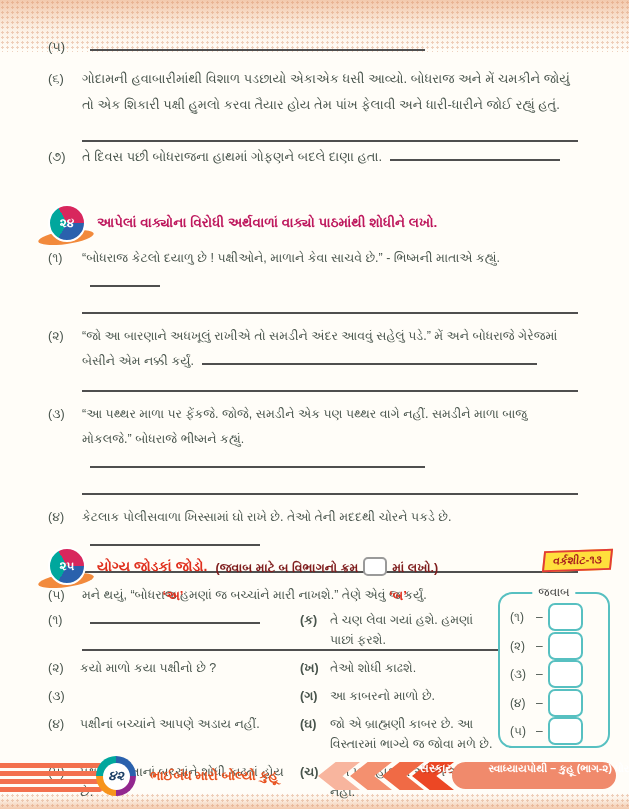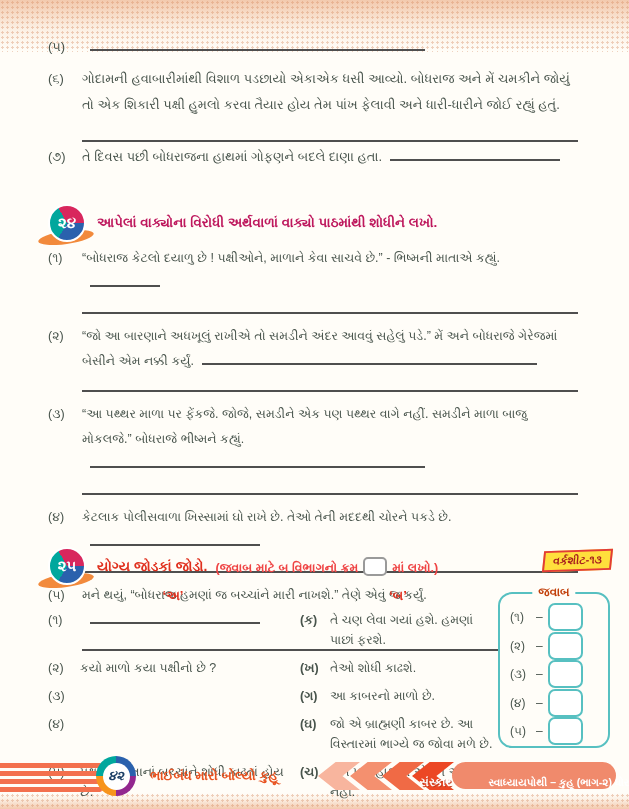--- a/index.html
+++ b/index.html
@@ -43,29 +43,29 @@
   .badge { position:relative; width:38px; height:38px; margin-right:11px; flex:0 0 38px; }
   .swoosh {
     position:absolute; left:-10px; bottom:-2px; width:56px; height:13px;
     background:#f28a3c; border-radius:50%; transform:rotate(-8deg);
   }
   .ball {
     position:absolute; inset:0; border-radius:50%;
     background:conic-gradient(from -30deg, #d8275d 0 120deg, #2a61ad 120deg 240deg, #00a79d 240deg 360deg);
     border:2px solid #ffffff; box-sizing:border-box;
     display:flex; align-items:center; justify-content:center;
-    color:#ffffff; font-weight:bold; font-size:15px;
+    color:#ffffff; font-weight:bold; font-size:12px;
   }
   .sec-title { color:#be185d; font-weight:bold; font-size:13.5px; }
   .s24-head { position:absolute; left:48px; top:202px; width:530px; }
   
   .s25 { position:absolute; left:48px; top:546px; width:564px; font-size:12.5px; }
   .s25-head { display:flex; align-items:center; height:40px; }
   .s25-title { color:#e0301e; font-weight:bold; font-size:14px; margin-right:8px; white-space:nowrap; }
-  .s25-instr { color:#ef4444; font-weight:bold; font-size:12.5px; white-space:nowrap; }
+  .s25-instr { color:#7f1d1d; font-weight:bold; font-size:12.5px; white-space:nowrap; }
   .ibox {
     display:inline-block; width:20px; height:15px; background:#ffffff;
     border:2px solid #9a9a9a; border-radius:5px; vertical-align:-4px; margin:0 5px;
   }
   .ws-badge {
     position:absolute; top:4px; right:0; padding:2px 8px;
     background:#ffdf3c; border:2px solid #e23c38;
     color:#a8201f; font-weight:bold; font-size:11px;
     transform:rotate(-2deg) skewX(-8deg); white-space:nowrap;
   }
@@ -77,21 +77,21 @@
   .m-a { flex:0 0 252px; display:flex; padding-right:6px; box-sizing:border-box; }
   .m-b { flex:1; display:flex; }
   .m-a .num { flex:0 0 32px; }
   .m-lbl { flex:0 0 30px; font-weight:bold; }
   .ans-box {
     position:absolute; top:46px; right:2px; width:108px; height:152px;
     border:2px solid #57c0c1; border-radius:14px; background:#fffdf8;
   }
   .ans-label {
     position:absolute; top:-9px; left:50%; transform:translateX(-50%);
-    background:#fffdf8; padding:0 6px; color:#c2410c; font-weight:bold; font-size:12px;
+    background:#fffdf8; padding:0 6px; color:#404040; font-weight:normal; font-size:12px;
     white-space:nowrap;
   }
   .ans-rows { padding:9px 6px 0 10px; display:flex; flex-direction:column; }
   .ans-row { display:flex; align-items:center; height:28.5px; font-size:12px; color:#48544c; }
   .anum { width:26px; }
   .adash { width:12px; }
   .abox { width:31px; height:24px; border:2px solid #57c0c1; border-radius:7px; background:#ffffff; }
   
   .footer { position:absolute; left:0; right:0; top:756px; height:42px; }
   .stripes { position:absolute; left:0; top:7px; width:102px; }
@@ -111,21 +111,21 @@
     position:absolute; top:6px; width:42px; height:28px;
     clip-path:polygon(100% 0, 42% 0, 0 50%, 42% 100%, 100% 100%, 58% 50%);
   }
   .chev1 { left:318px; background:#f8b59e; }
   .chev2 { left:350px; background:#f4906f; }
   .chev3 { left:382px; background:#f06a45; }
   .chev4 { left:412px; background:#ec4724; }
   .banner {
     position:absolute; left:452px; top:6px; width:164px; height:27px;
     background:#f08a6c; border-radius:14px;
-    display:flex; align-items:flex-end; justify-content:center;
+    display:flex; align-items:flex-start; justify-content:center;
     color:#ffffff; font-weight:bold; font-size:10.5px; white-space:nowrap;gap:33px;
   }
   .series { text-shadow:1px 1px 0 #c23c1e; margin-right:4px; font-size:11.5px; }
 </style>
 </head>
 <body>
 
 <div class="page">
   <div class="tex-top"></div>
   <div class="tex-bottom"></div>
@@ -233,20 +233,21 @@
             <span class="num">(૩)</span>
           </div>
         <div class="m-b">
             <span class="m-lbl">(ગ)</span>
             <span>આ કાબરનો માળો છે.</span>
           </div>
       </div>
       <div class="m-row">
         <div class="m-a">
             <span class="num">(૪)</span>
+            <span>પક્ષીનાં બચ્ચાંને આપણે અડાય નહીં.</span>
           </div>
         <div class="m-b">
             <span class="m-lbl">(ઘ)</span>
             <span>જો એ બ્રાહ્મણી કાબર છે. આ વિસ્તારમાં ભાગ્યે જ જોવા મળે છે.</span>
           </div>
       </div>
       <div class="m-row">
         <div class="m-a">
             <span class="num">(૫)</span>
             <span>પક્ષીઓ પોતાનાં બચ્ચાંને શોધી કાઢતાં હોય છે.</span>

